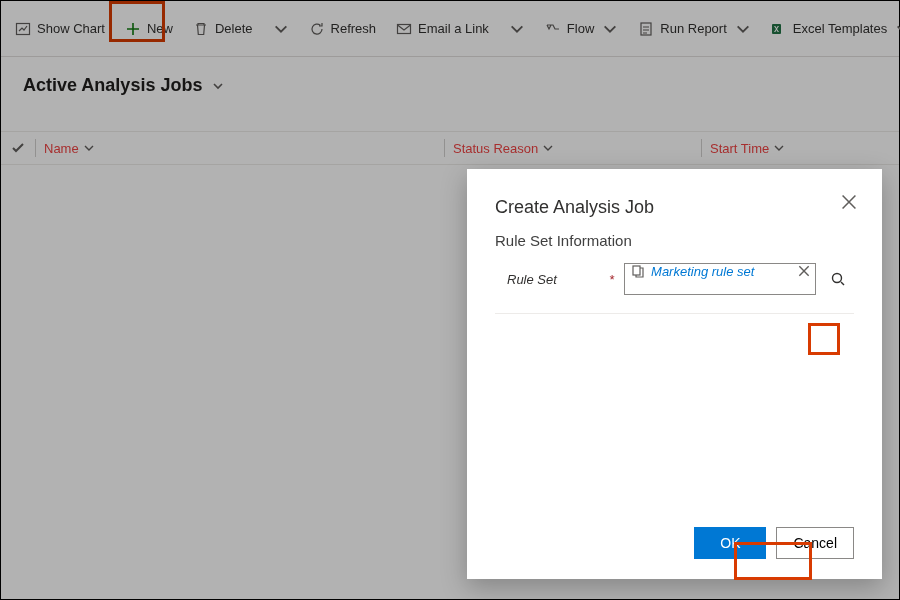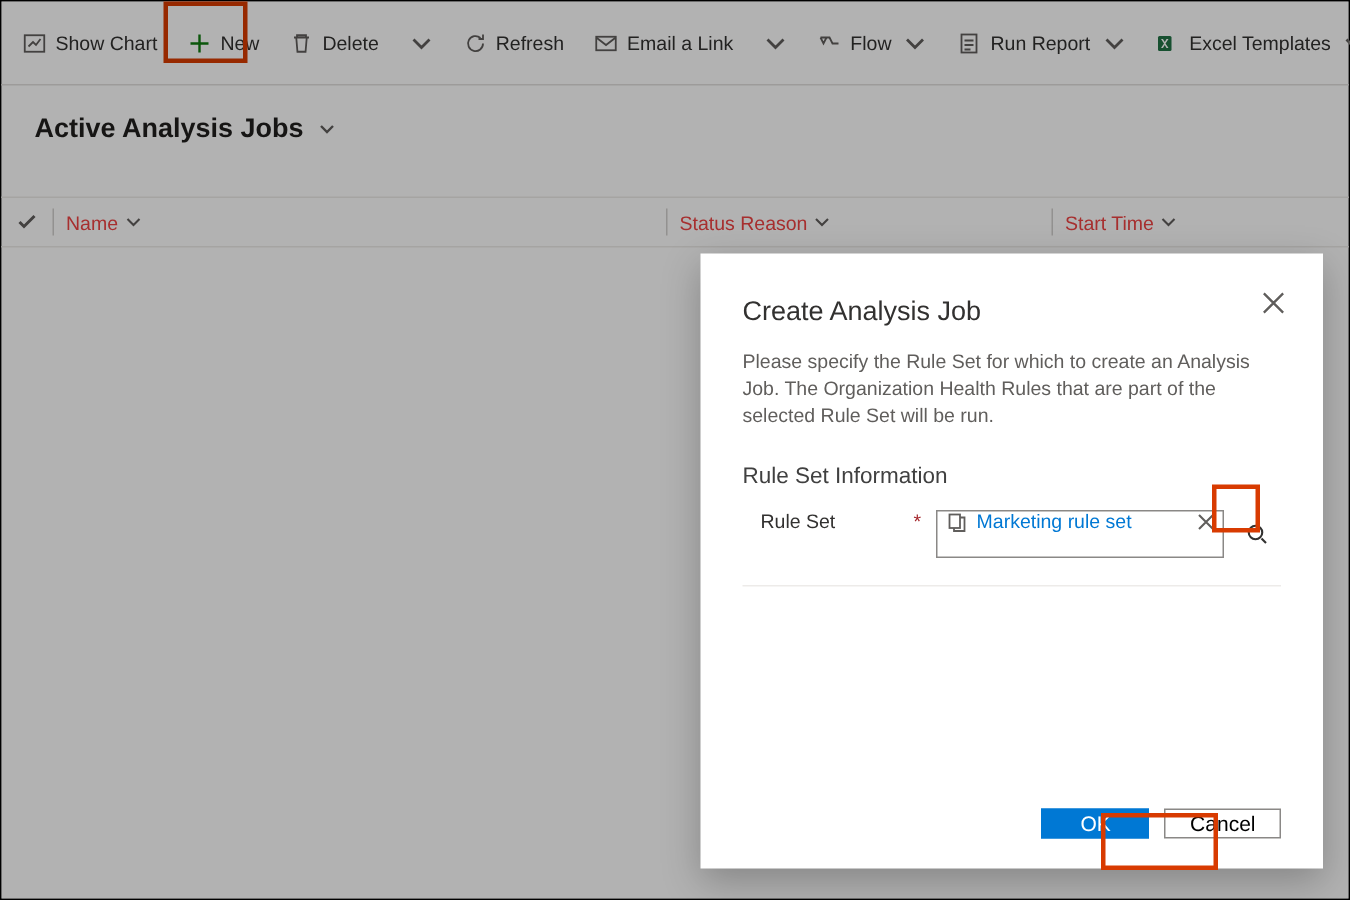--- a/index.html
+++ b/index.html
@@ -22,32 +22,32 @@
   .colhdr .selcol { width:34px; display:flex; align-items:center; justify-content:center; }
   .colhdr .splitter{ width:1px; height:18px; background:#d2d0ce; }
   .colhdr .col { display:flex; align-items:center; gap:4px; padding-left:8px; cursor:pointer; }
   
   .scrim { position:absolute; inset:0; background:rgba(0,0,0,0.30); }
   .dialog { position:absolute; left:466px; top:168px; width:415px; height:410px; background:#fff; box-shadow:0 8px 24px rgba(0,0,0,0.25); padding:28px 28px 20px; display:flex; flex-direction:column; }
   .dlg-title { font-size:18px; color:#323130; margin-bottom:14px; }
   .dlg-text { font-size:13px; color:#605e5c; line-height:1.4; margin-bottom:22px; }
   .dlg-section { font-size:15px; color:#404040; margin-bottom:14px; }
   .dlg-close { position:absolute; top:24px; right:24px; width:18px; height:18px; cursor:pointer; color:#605e5c; }
-  .fieldrow { display:flex; gap:6px; }
+  .fieldrow { display:flex; align-items:center; gap:6px;font-style:italic; }
   .fieldlabel { width:108px; padding-left:12px; color:#323130; font-size:13px; }
   .req { color:#a4262c; margin-right:4px; }
   .lookup { flex:1; height:32px; border:1px solid #8a8886; display:flex; align-items:center; padding:0 4px 16px 6px; gap:6px; }
   .lookup .entity-icon { width:14px; height:14px; color:#323130; }
   .lookup .val { color:#0078d4; flex:1; white-space:nowrap; overflow:hidden; text-overflow:ellipsis; }
   .lookup .clear { width:14px; height:14px; color:#605e5c; cursor:pointer; }
   .lookup-search { width:32px; height:32px; display:flex; align-items:center; justify-content:center; cursor:pointer; }
   .lookup-search svg{width:16px;height:16px;}
   .hl-search { position:absolute; left:807px; top:322px; width:32px; height:32px; pointer-events:none; }
   .dlg-footer { margin-top:auto; display:flex; justify-content:flex-end; gap:10px; }
-  .btn { height:20px; min-width:72px; padding:0 16px; font-size:14px; border:1px solid #8a8886; background:#fff; cursor:pointer; }
+  .btn { height:32px; min-width:72px; padding:0 16px; font-size:14px; border:1px solid #8a8886; background:#fff; cursor:pointer; }
   .btn.primary { background:#0078d4; border-color:#0078d4; color:#fff; }
   .hl-ok { position:absolute; left:733px; top:541px; width:78px; height:38px; pointer-events:none; }
   .divline { height:1px; background:#edebe9; margin-top:18px; }
   .chev-svg { width:12px; height:12px; }
   .checkmark{width:14px;height:14px;stroke:#605e5c;stroke-width:2;fill:none;}
 </style>
 </head>
 <body>
 
 <div class="app">
@@ -171,21 +171,20 @@
 
   <div class="scrim"></div>
 
   <div class="dialog">
     <div class="dlg-close">
       <svg viewBox="0 0 14 14" stroke="#605e5c" stroke-width="1.2">
           <path d="M2 2l10 10M12 2L2 12"></path>
         </svg>
     </div>
     <div class="dlg-title">Create Analysis Job</div>
-    <div class="dlg-text">Please specify the Rule Set for which to create an Analysis Job. The Organization Health Rules that are part of the selected Rule Set will be run.</div>
     <div class="dlg-section">Rule Set Information</div>
 
     <div class="fieldrow">
       <div class="fieldlabel">
         <span>Rule Set</span>
       </div>
       <span class="req">*</span>
       <div class="lookup">
         <svg class="entity-icon" viewBox="0 0 14 14" fill="none" stroke="#605e5c" stroke-width="1.2">
             <rect x="2" y="2" width="7" height="9"></rect>

